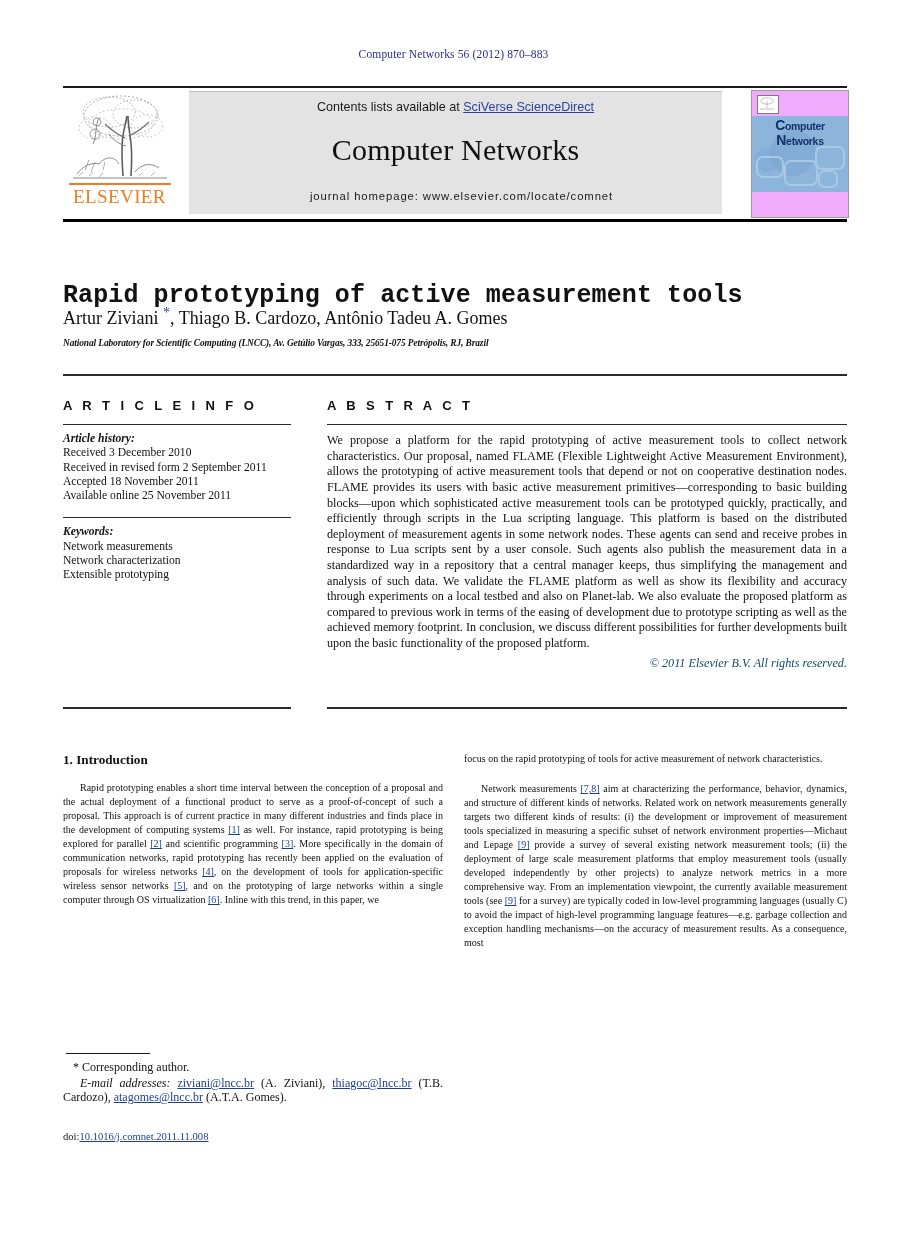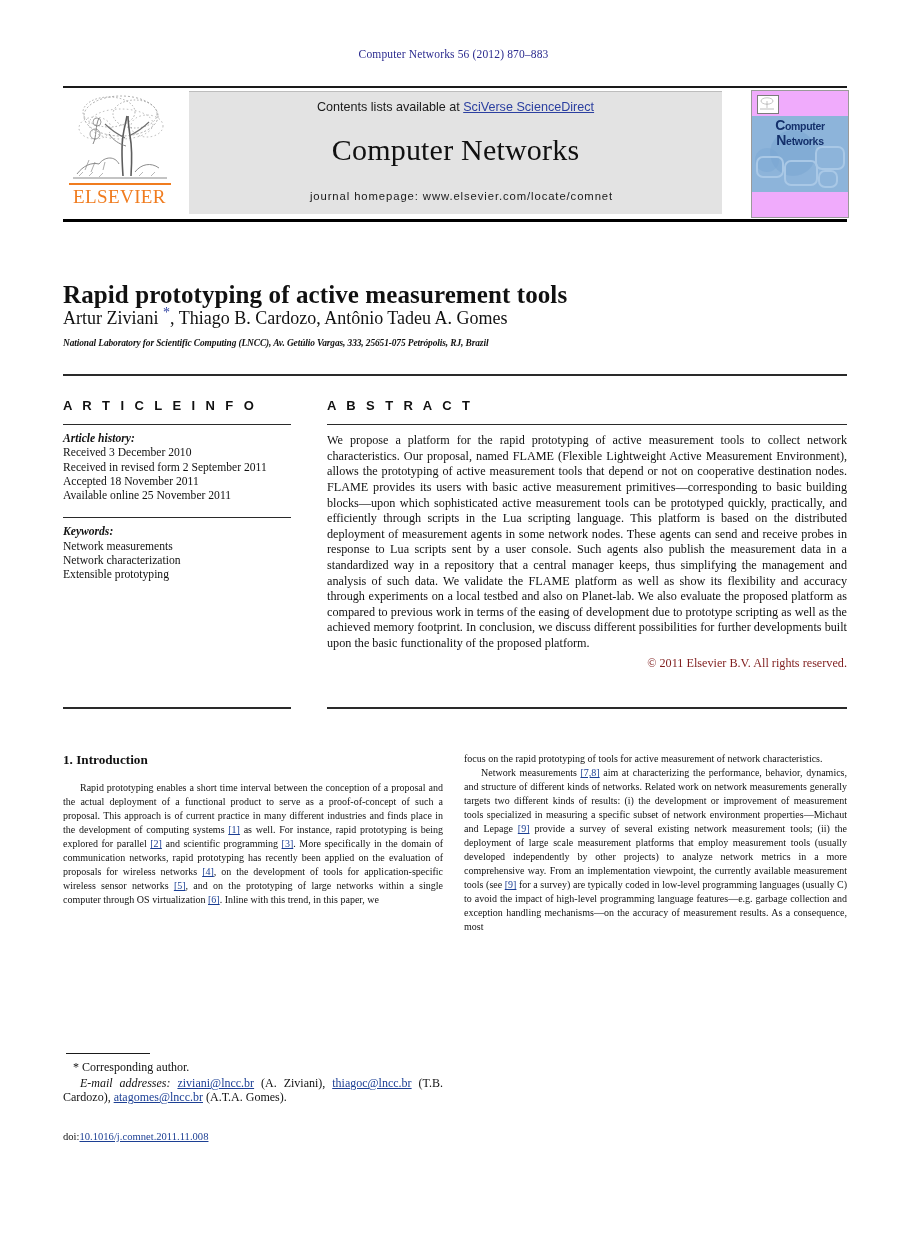--- a/index.html
+++ b/index.html
@@ -173,21 +173,21 @@
     left: 63px; top: 219px;
     width: 784px; height: 3px;
     background: #000000;
   }
 
   
   .art-title {
     position: absolute;
     left: 63px; top: 264px;
     width: 784px;
-    font-family: Liberation Serif, serif;
+    font-family: Liberation Mono, monospace;
     font-size: 25px;
     color: #111111;
     letter-spacing: 0.1px;
   }
   .authors {
     position: absolute;
     left: 63px; top: 305px;
     width: 784px;
     font-family: "Liberation Serif", serif;
     font-size: 18px;
@@ -253,21 +253,22 @@
     font-size: 12.2px;
     line-height: 15.6px;
     text-align: justify;
     color: #111111;
   }
   .copyright {
     margin-top: 4px;
     text-align: right;
     font-family: "Liberation Serif", serif;
     font-size: 12.2px;
-    color: #7f1d1d;
+    color: #0c4a6e;
+    font-style: italic;
   }
   .rule-abs-bottom {
     position: absolute;
     left: 327px; top: 707px;
     width: 520px; height: 1.5px;
     background: #2a2a2a;
   }
   .rule-info-bottom {
     position: absolute;
     left: 63px; top: 707px;
@@ -296,21 +297,21 @@
   .para {
     font-family: "Liberation Serif", serif;
     font-size: 10px;
     line-height: 14px;
     text-align: justify;
     text-indent: 17px;
     margin: 0;
     color: #111111;
     hyphens: manual;
   }
-  .para + .para { margin-top: 0; }
+  .para + .para { margin-top: 16px; }
   .para.noind { text-indent: 0; }
   .ref { color: #1c3f94; }
 
   
   .footnote-rule {
     position: absolute;
     left: 66px; top: 1053px;
     width: 84px; height: 1.4px;
     background: #1a1a1a;
   }

